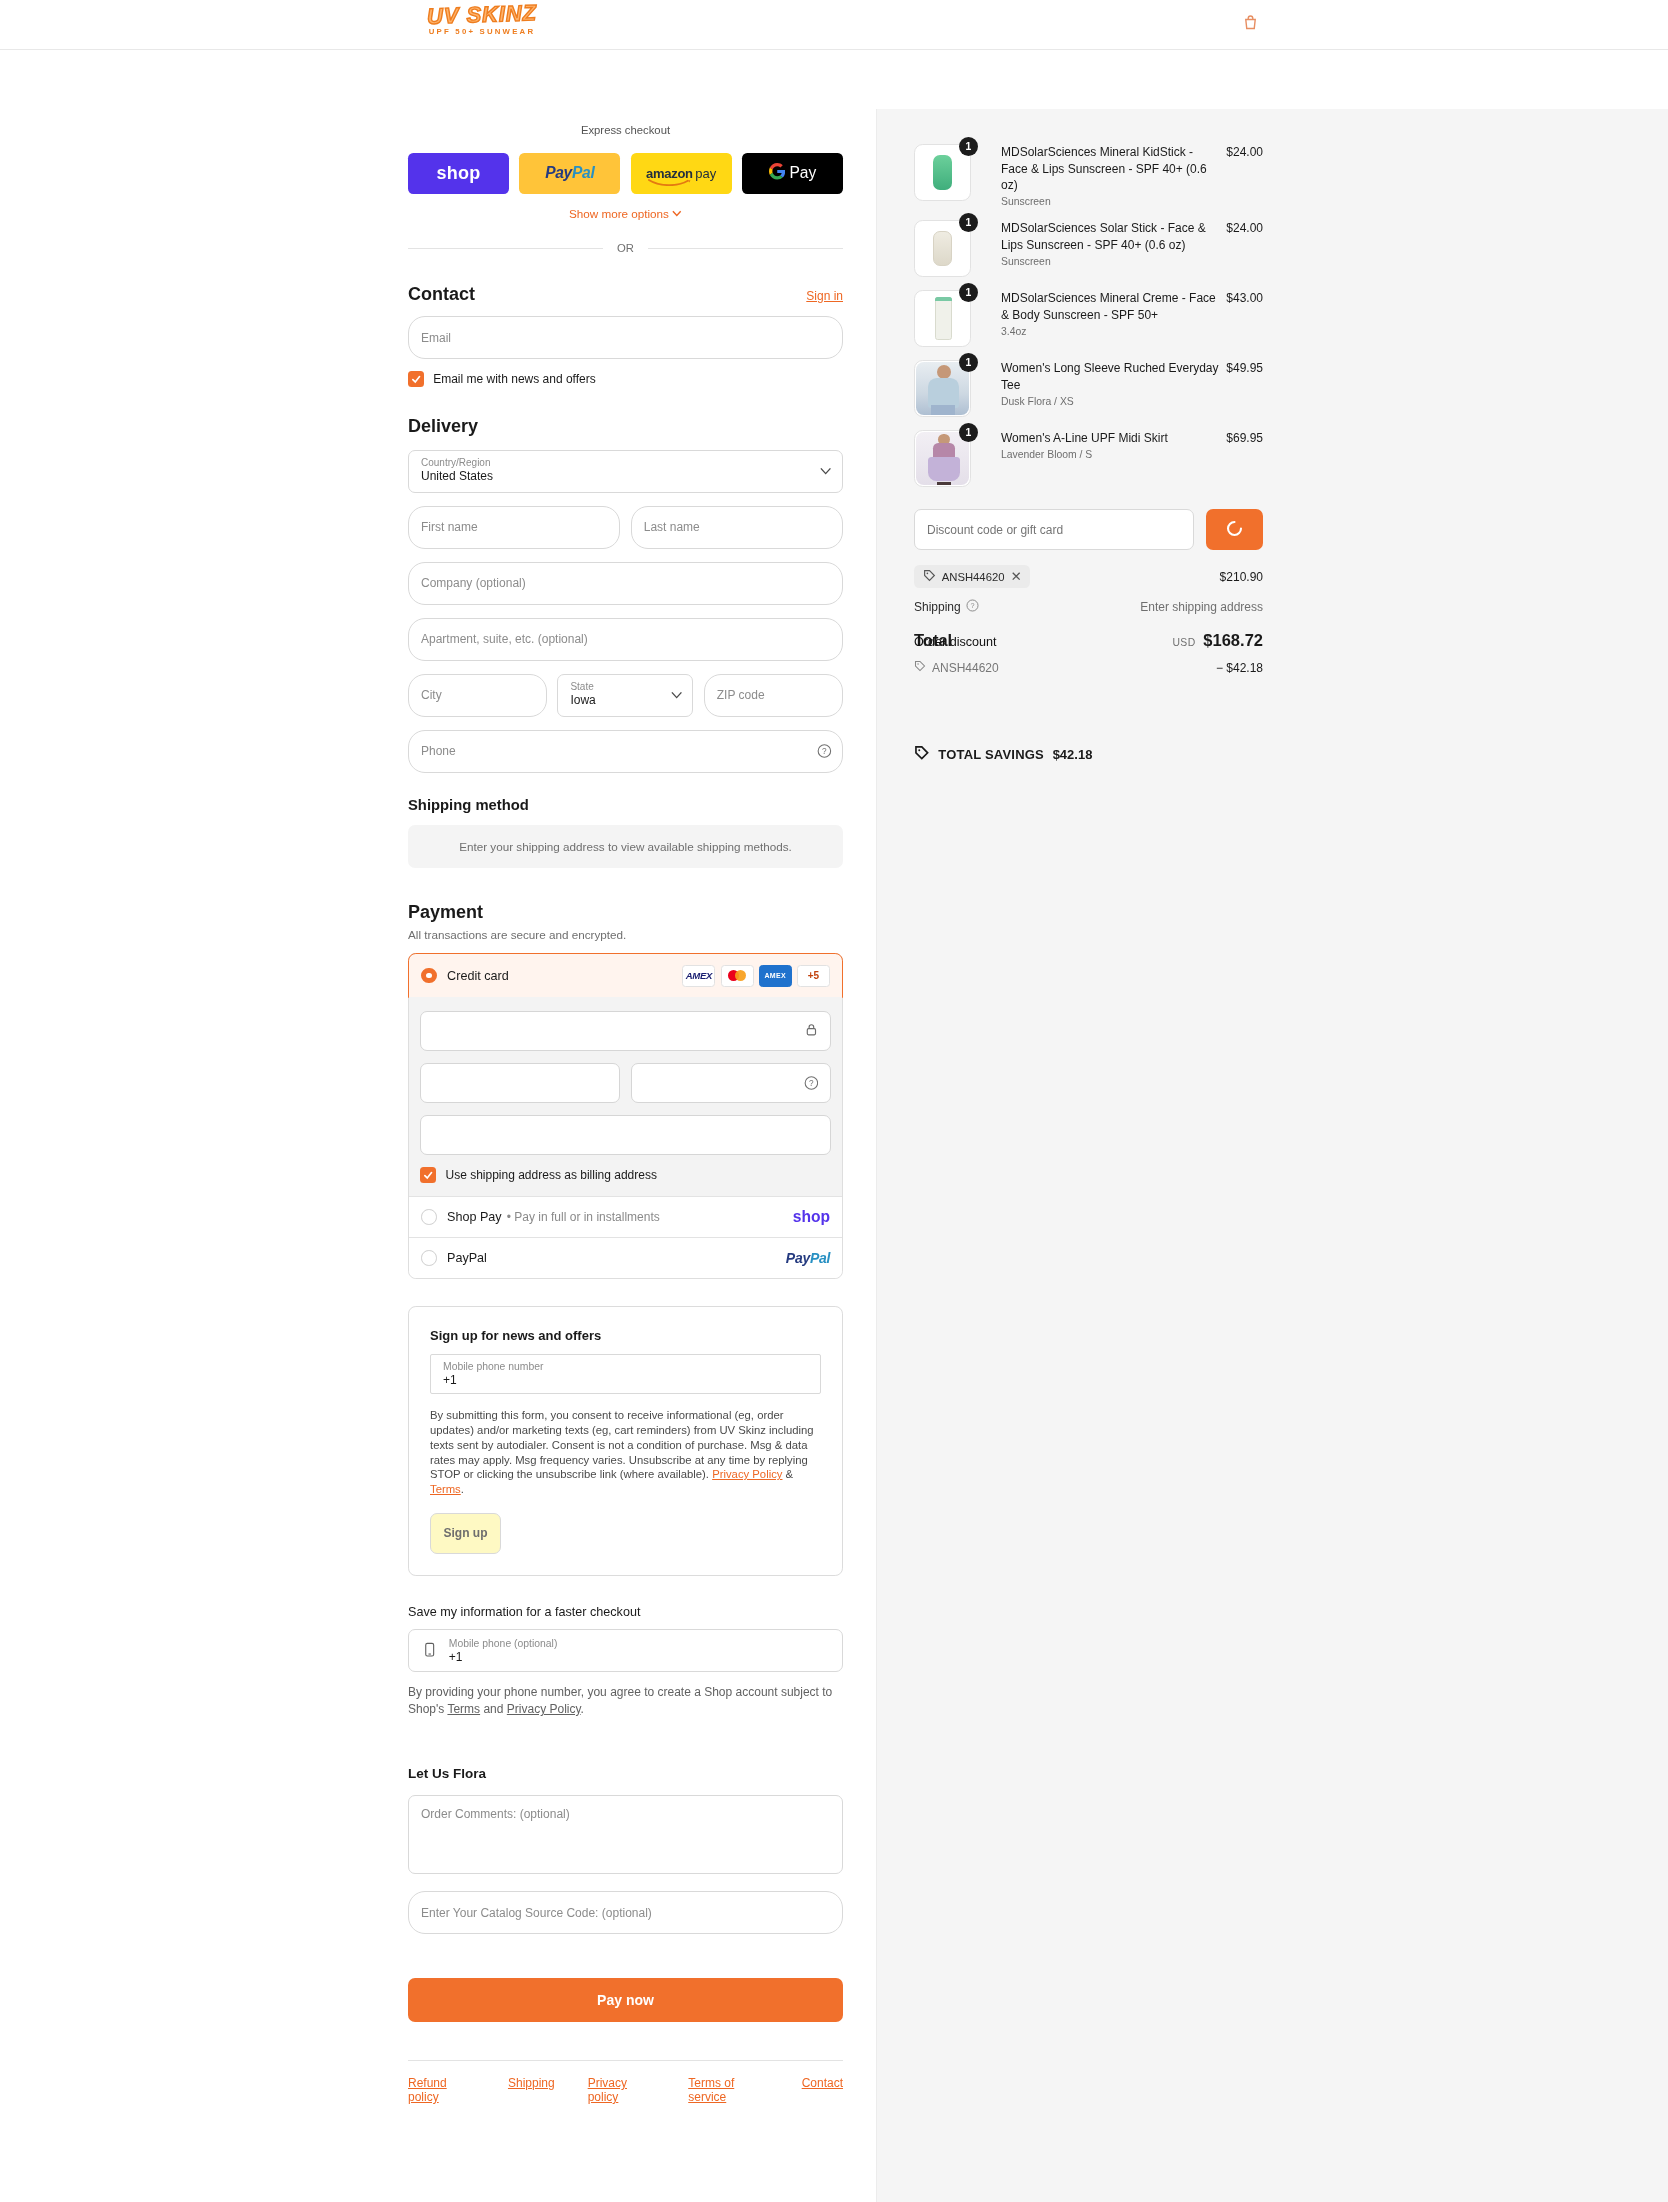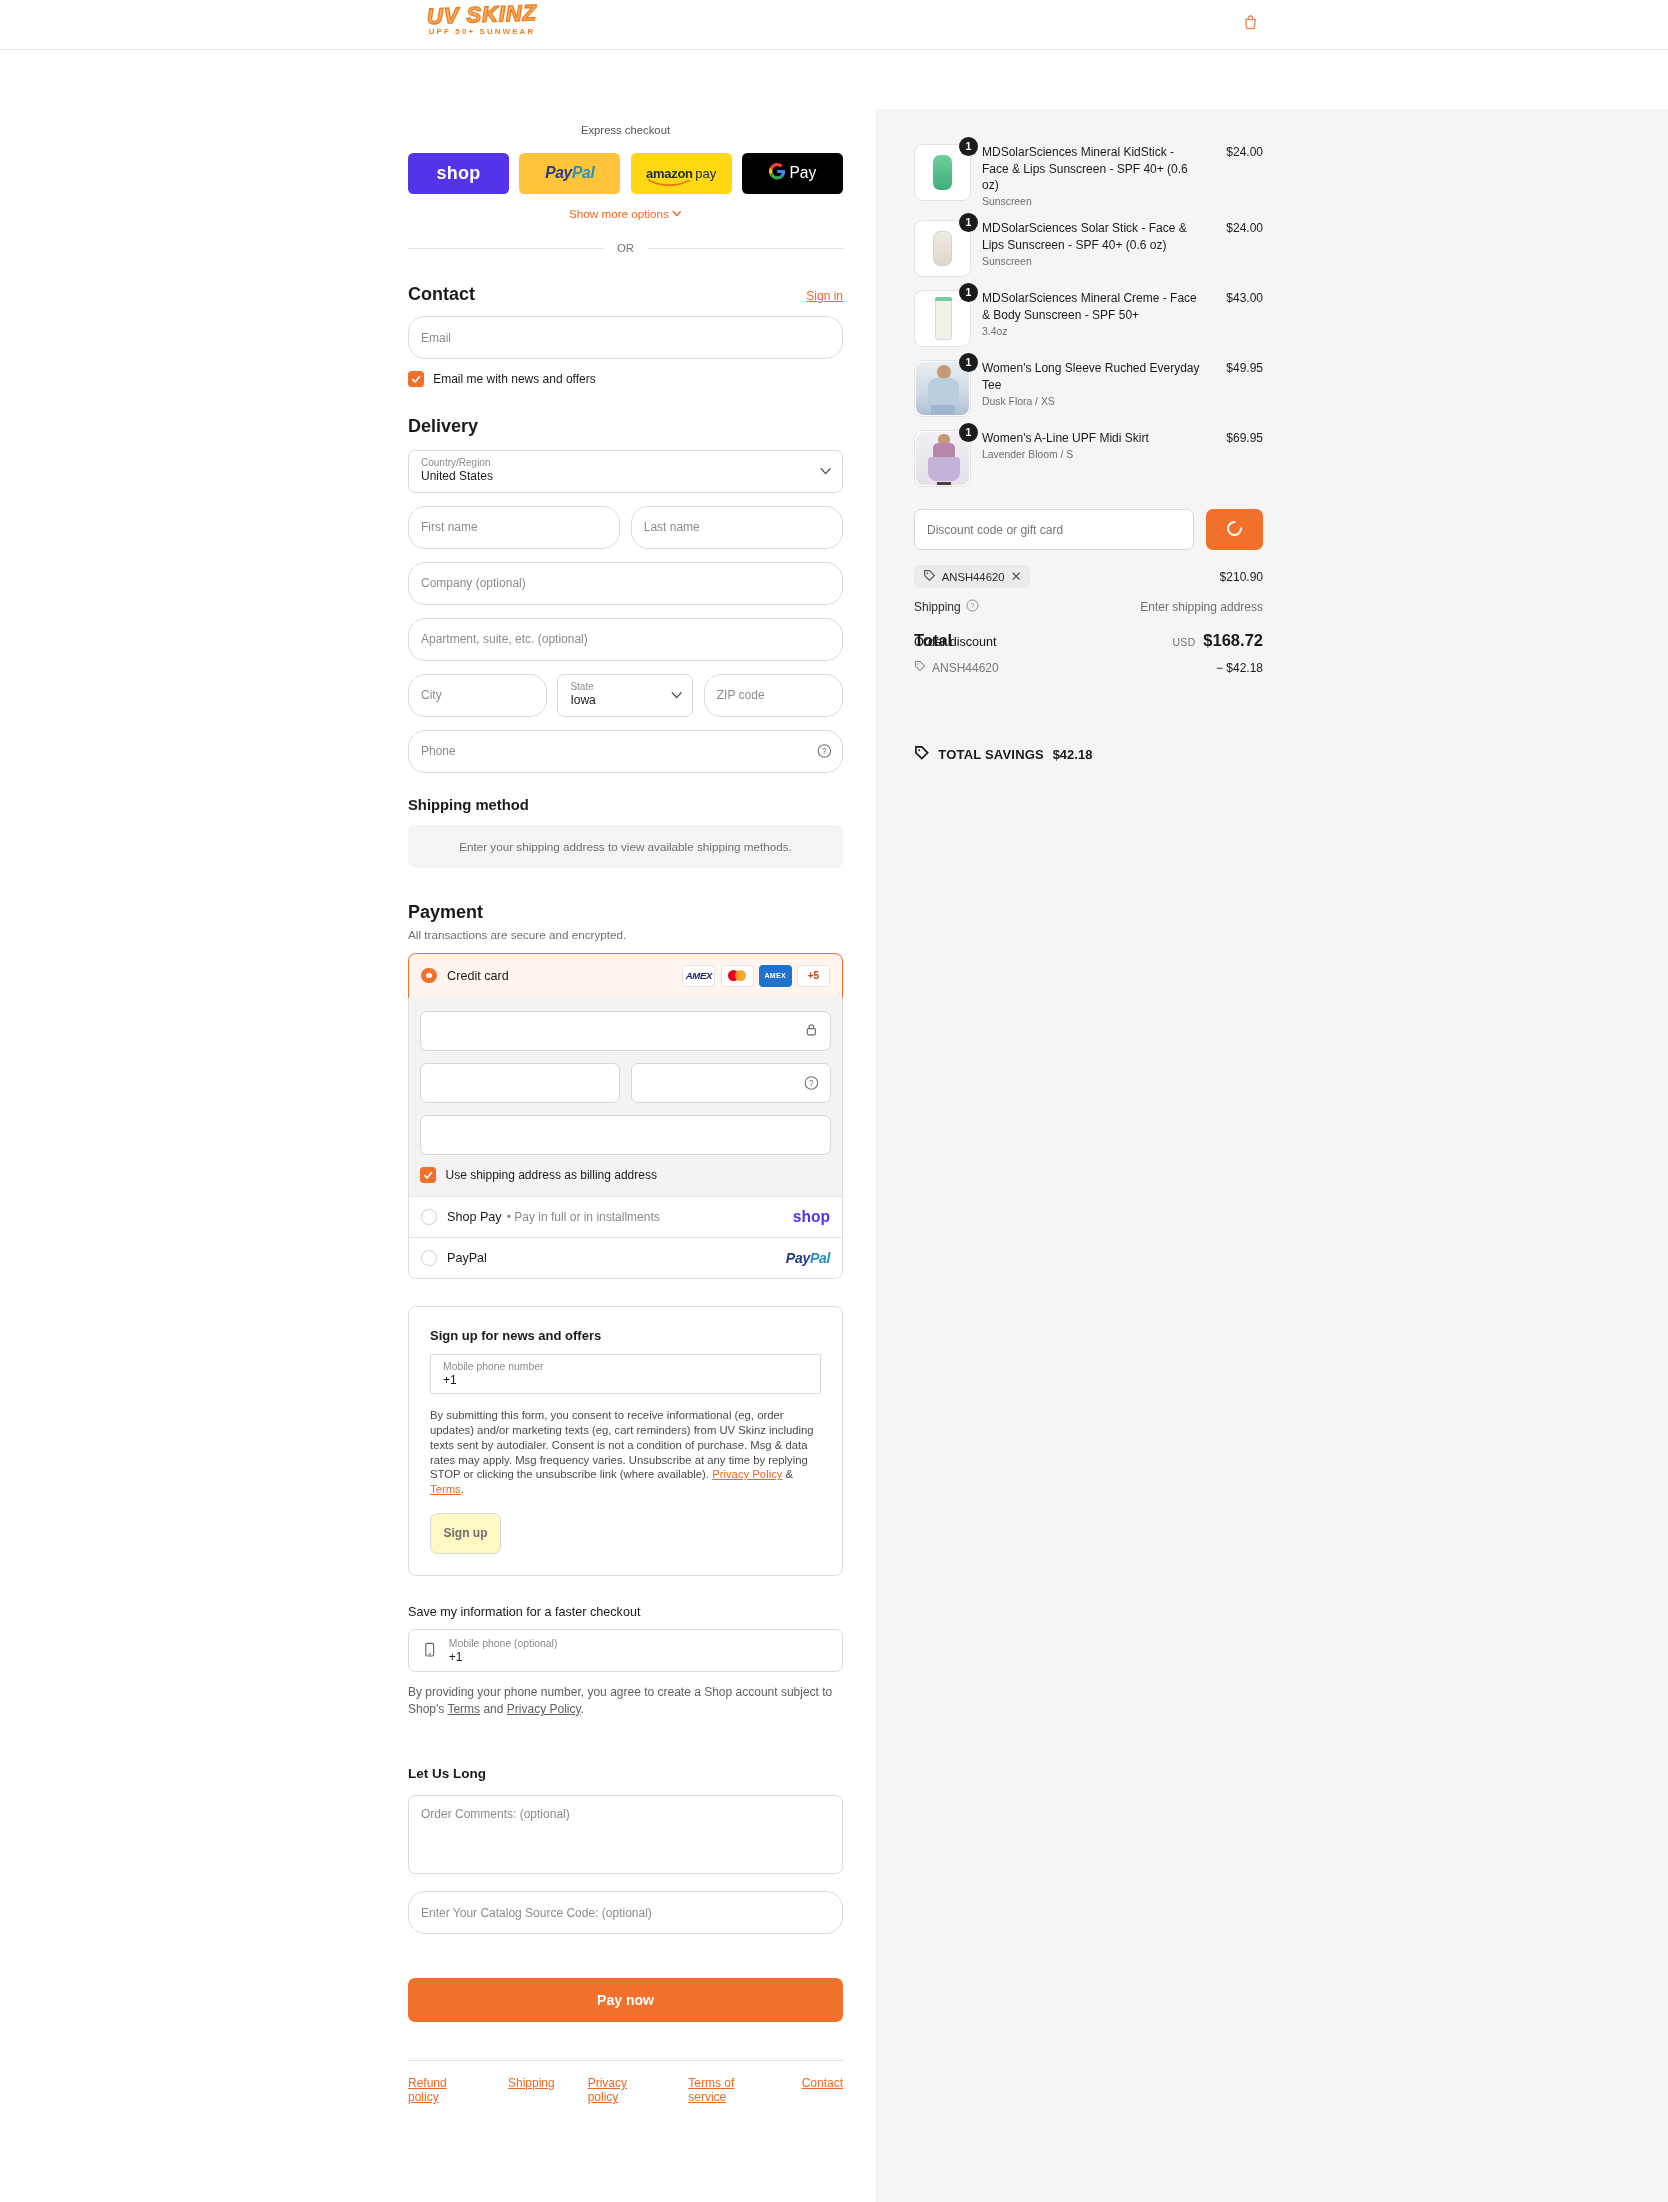--- a/index.html
+++ b/index.html
@@ -115,21 +115,21 @@
   .foot-line { margin-top:38px; height:0.9px; background:#e3e3e3; }
   .foot-links { margin-top:14.8px; display:flex; gap:33px; }
   .foot-links a { font-size:12px; color:#ee6723; text-decoration:underline; cursor:pointer; }
 
   
   .right-panel { position:absolute; left:876px; top:109px; width:793px; height:2094px; background:#f5f5f5; border-left:0.9px solid #ececec; }
   .rp-content { position:absolute; left:37px; top:35px; width:349px; }
   .item { display:flex; margin-bottom:13px; }
   .tile { position:relative; width:57px; height:57px; background:#fff; border:0.9px solid #e2e2e2; border-radius:8.7px; flex:none; }
   .qty-badge { position:absolute; top:-7.8px; right:-7.8px; width:19px; height:19px; border-radius:50%; background:#1c1c1c; color:#fff; font-size:10.4px; font-weight:bold; display:flex; align-items:center; justify-content:center; z-index:2; }
-  .it-text { margin-left:11px; width:221px; }
+  .it-text { margin-left:30px; width:221px; }
   .it-title { font-size:12px; line-height:16.5px; color:#1a1a1a; }
   .it-variant { font-size:10.4px; color:#6e6e6e; margin-top:2.6px; }
   .it-price { margin-left:auto; font-size:12px; color:#1a1a1a; line-height:16.5px; }
 
   .p-stick { position:absolute; left:18px; top:10.4px; width:19px; height:35px; border-radius:7px; }
   .p-green { background:linear-gradient(180deg,#6cd09b 0%,#3fae7c 100%); }
   .p-cream { background:linear-gradient(180deg,#efece2 0%,#ddd8c9 100%); border:0.9px solid #d8d3c4; }
   .p-tube { position:absolute; left:20px; top:6px; width:16.5px; height:43px; background:#f0f1ea; border:0.9px solid #d9dbce; border-radius:2.6px; }
   .p-tube-cap { position:absolute; left:20px; top:6px; width:16.5px; height:3.5px; background:#79c9a4; border-radius:2.6px 2.6px 0 0; }
   .p-photo1 { position:absolute; inset:0.9px; border-radius:7.8px; background:linear-gradient(180deg,#e8edf1 0%,#cdd8e2 60%,#aebfd2 100%); overflow:hidden; }
@@ -544,21 +544,21 @@
       </span>
       <span>
         <div class="ff-label">Mobile phone (optional)</div>
         <div class="ff-value">+1</div>
       </span>
     </div>
     <div class="legal">
       <span>By providing your phone number, you agree to create a Shop account subject to Shop's </span><a>Terms</a><span> and </span><a>Privacy Policy</a><span>.</span>
     </div>
 
-    <div class="lk-head">Let Us Long</div>
+    <div class="lk-head">Let Us Flora</div>
     <textarea class="txa" placeholder="Order Comments: (optional)" style=""></textarea>
     <input class="inp catalog-inp" placeholder="Enter Your Catalog Source Code: (optional)" style="">
 
     <button class="pay-now">Pay now</button>
 
     <div class="foot-line"></div>
     <div class="foot-links">
       <a>Refund policy</a>
       <a>Shipping</a>
       <a>Privacy policy</a>

